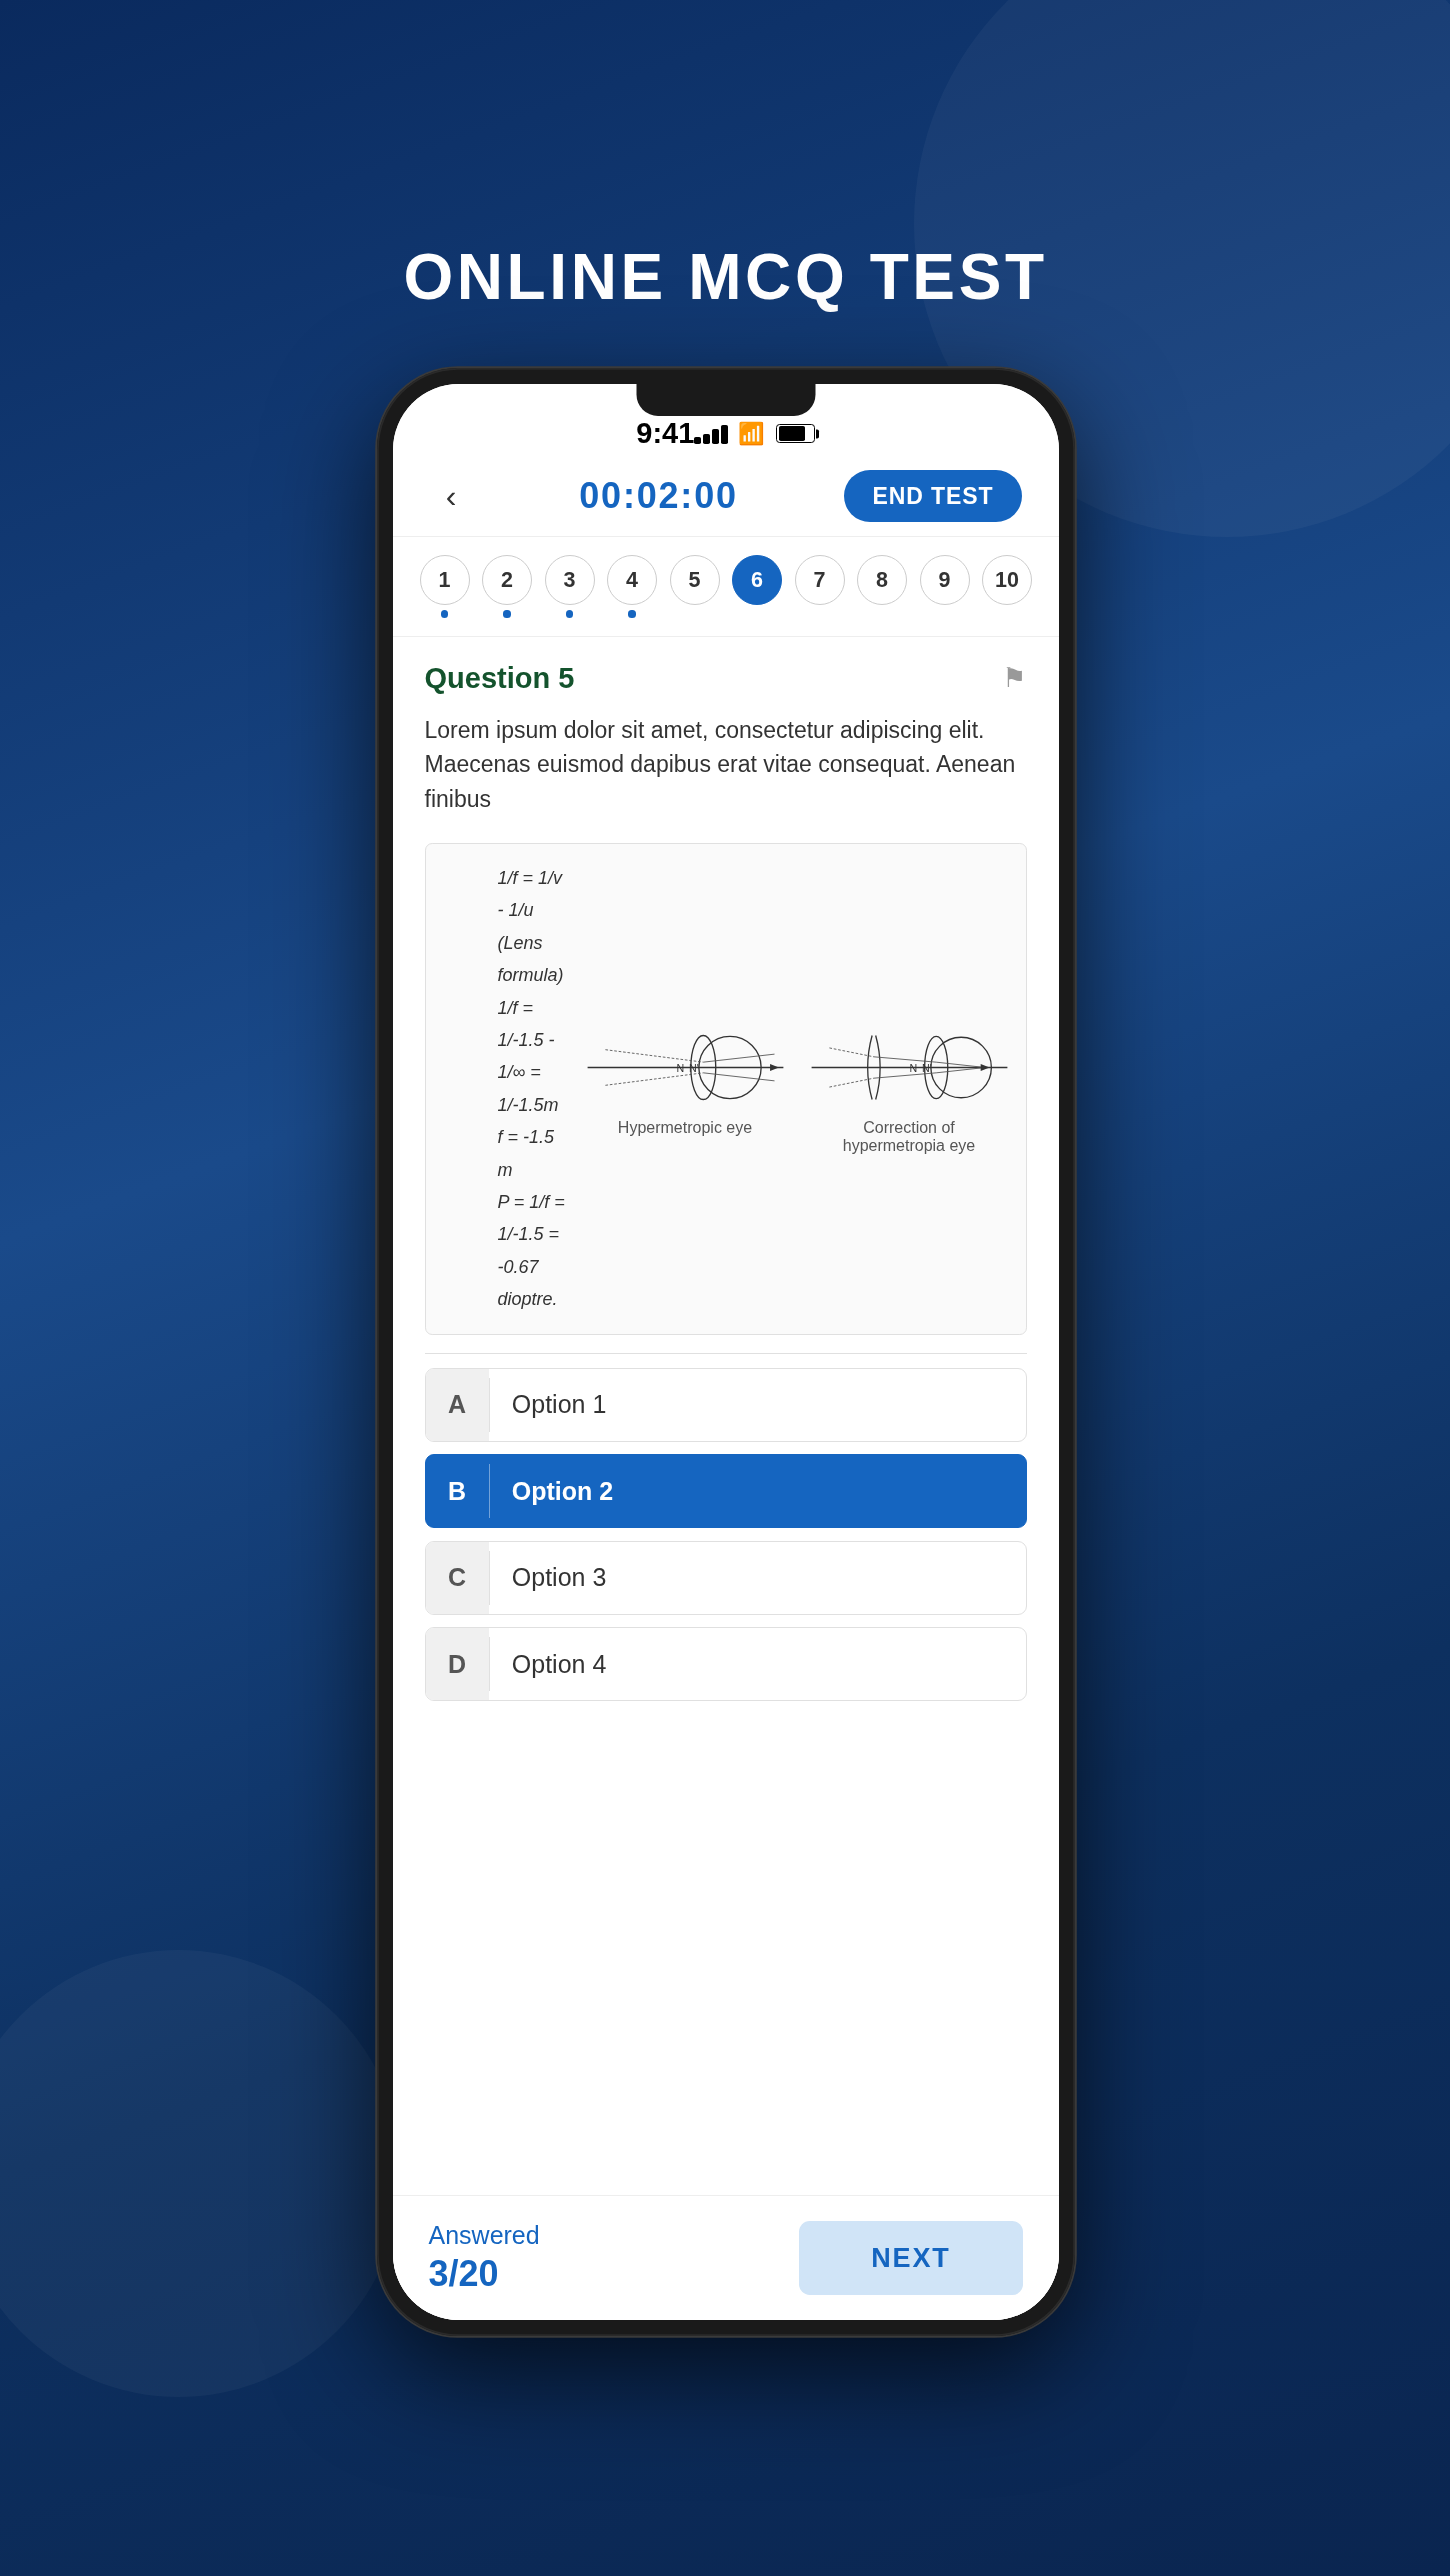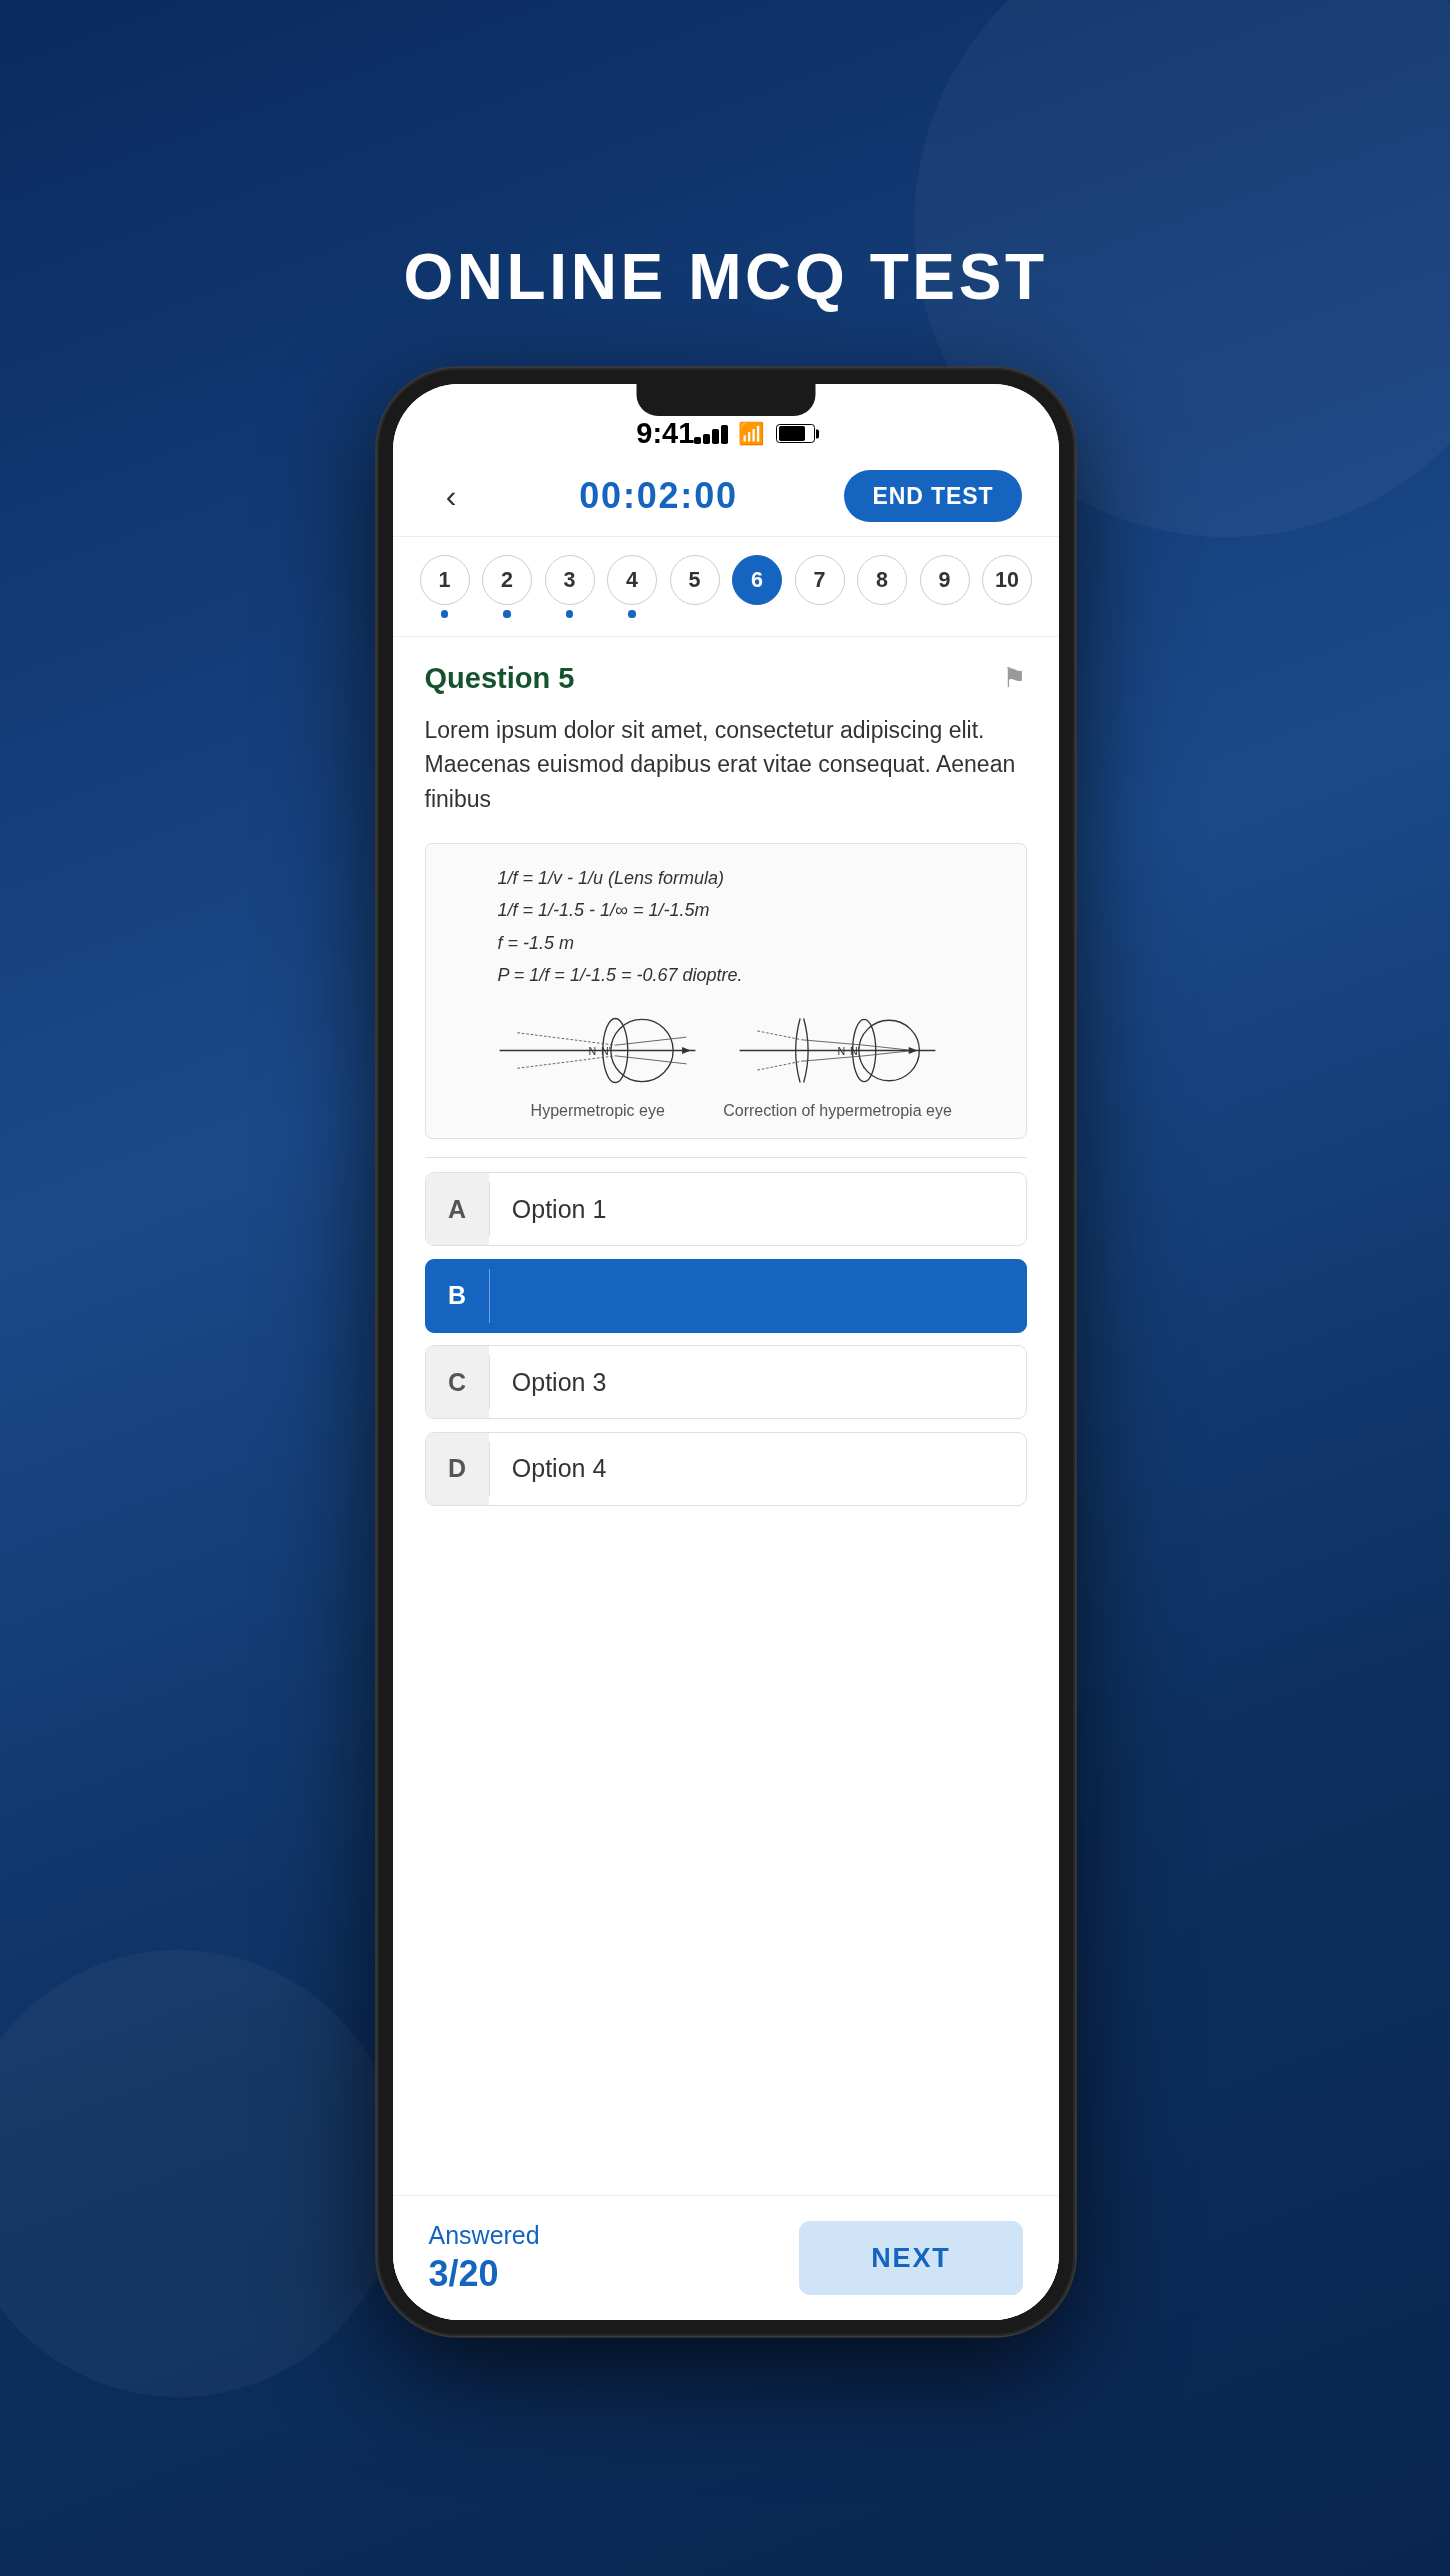--- a/index.html
+++ b/index.html
@@ -296,21 +296,21 @@
     }
 
     
     .diagram-area {
       margin: 9px 32px 18px 32px;
       border: 0.9px solid #e0e0e0;
       border-radius: 7.2px;
       padding: 18px;
       background: #fafafa;
       display: flex;
-      flex-direction: column;
+      flex-direction: row;
       align-items: center;
       gap: 14.3px;
     }
 
     .formula-section {
       font-size: 18px;
       color: #333;
       text-align: left;
       width: 100%;
       padding-left: 54px;
@@ -605,20 +605,21 @@
 
         <div class="options-list" id="options-list">
             <div class="option-item">
               <div class="option-letter">A</div>
               <div class="option-separator"></div>
               <div class="option-text">Option 1</div>
             </div>
             <div class="option-item selected">
               <div class="option-letter">B</div>
               <div class="option-separator"></div>
+              <div class="option-text">Option 2</div>
             </div>
             <div class="option-item">
               <div class="option-letter">C</div>
               <div class="option-separator"></div>
               <div class="option-text">Option 3</div>
             </div>
             <div class="option-item">
               <div class="option-letter">D</div>
               <div class="option-separator"></div>
               <div class="option-text">Option 4</div>

